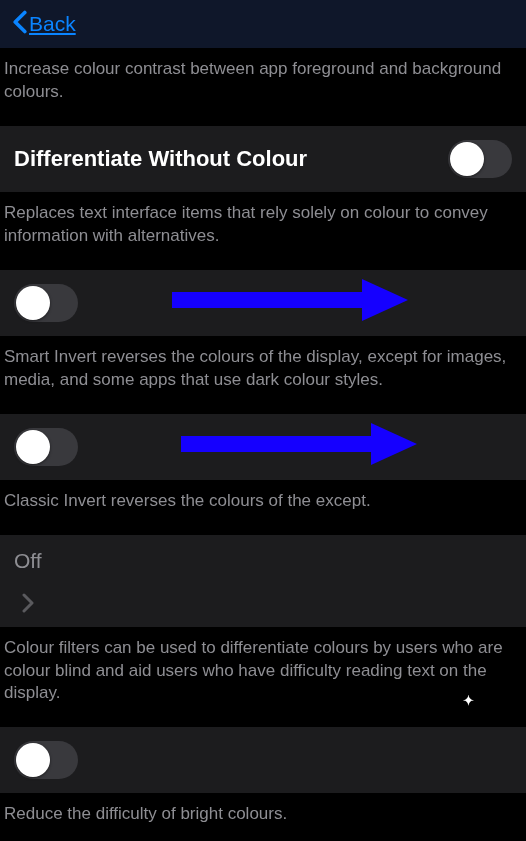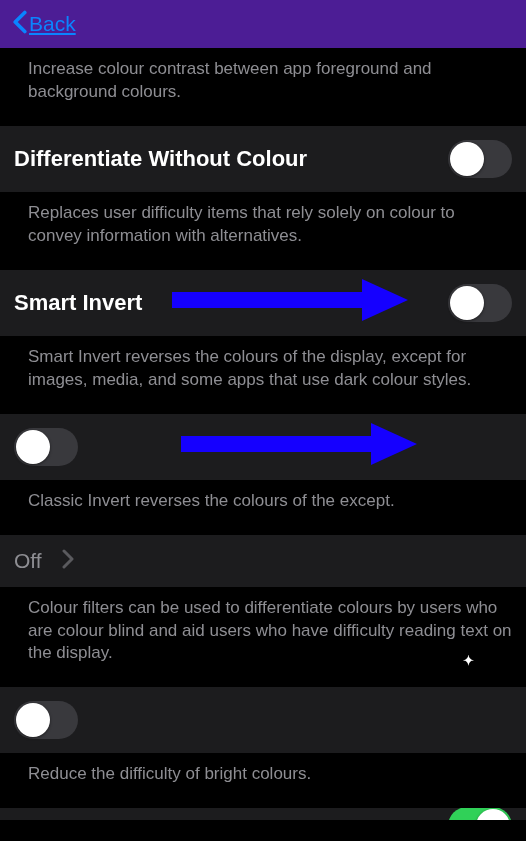--- a/index.html
+++ b/index.html
@@ -11,21 +11,21 @@
       width: 526px;
       height: 841px;
       background: #000;
       font-family: -apple-system, BlinkMacSystemFont, "Helvetica Neue", Arial, sans-serif;
       color: #fff;
       overflow: hidden;
       position: relative;
     }
     .header {
       height: 48px;
-      background: #4c1d95;
+      background: #0f172a;
       display: flex;
       align-items: center;
       position: relative;
       padding: 0 12px;
     }
     .back-btn {
       display: flex;
       align-items: center;
       color: #0a84ff;
       font-size: 21px;
@@ -44,40 +44,40 @@
       transform: translateX(-50%);
       font-size: 22px;
       font-weight: 700;
       color: #fff;
     }
     .footer-text {
       padding: 10px 14px 14px 4px;
       color: #8e8e93;
       font-size: 17px;
       line-height: 1.35;
-      margin-left: 24px;
     }
     .row {
       background: #1c1c1e;
       padding: 14px 14px;
       display: flex;
       align-items: center;
       justify-content: space-between;
       cursor: pointer;
       position: relative;
     }
     .row-label {
       font-size: 22px;
       font-weight: 700;
       color: #fff;
     }
     .row-value-wrap {
       display: flex;
-      align-items: flex-start;
+      align-items: center;
       gap: 20px;
+      flex-direction: column;
     }
     .row-value {
       font-size: 21px;
       color: #8e8e93;
     }
     .disclosure {
       color: #5a5a5e;
       display: inline-flex;
     }
     .toggle {
@@ -150,26 +150,25 @@
 <div class="footer-text">Increase colour contrast between app foreground and background colours.</div>
 
 <div class="section-gap"></div>
 
 <div class="row">
   <span class="row-label">Differentiate Without Colour</span>
   <div class="toggle">
       <div class="knob"></div>
     </div>
 </div>
-<div class="footer-text">Replaces user difficulty items that rely solely on colour to convey information with alternatives.</div>
-
-<div class="section-gap"></div>
-
-<div class="row">
-  <span class="row-label">Smart Invert</span>
+<div class="footer-text">Replaces text interface items that rely solely on colour to convey information with alternatives.</div>
+
+<div class="section-gap"></div>
+
+<div class="row">
   <div class="toggle">
       <div class="knob"></div>
     </div>
   <svg class="arrow-annot" style="left:172px; top:9px" width="236" height="42" viewBox="0 0 236 42">
     <line x1="0" y1="21" x2="195" y2="21" stroke="#1500ff" stroke-width="16"></line>
     <polygon points="190,0 236,21 190,42" fill="#1500ff"></polygon>
   </svg>
 </div>
 <div class="footer-text">Smart Invert reverses the colours of the display, except for images, media, and some apps that use dark colour styles.</div>
 

